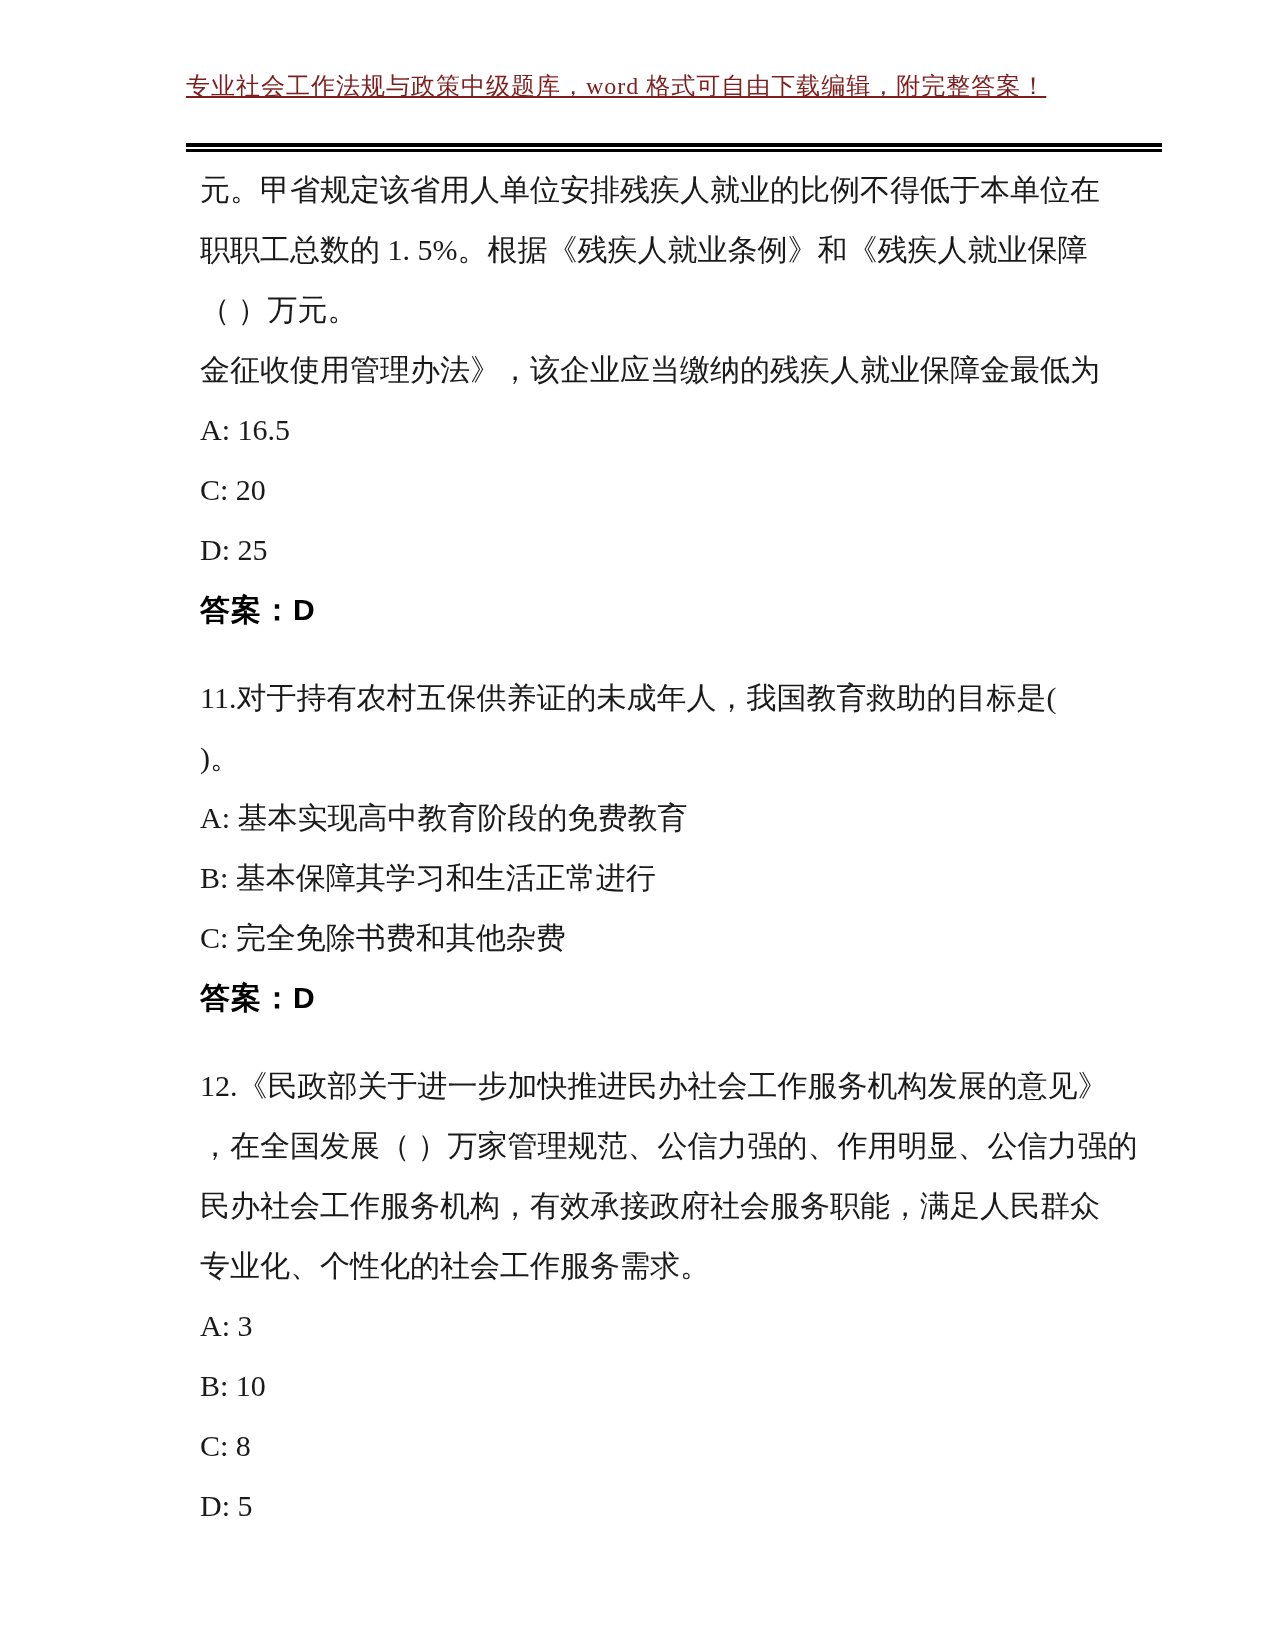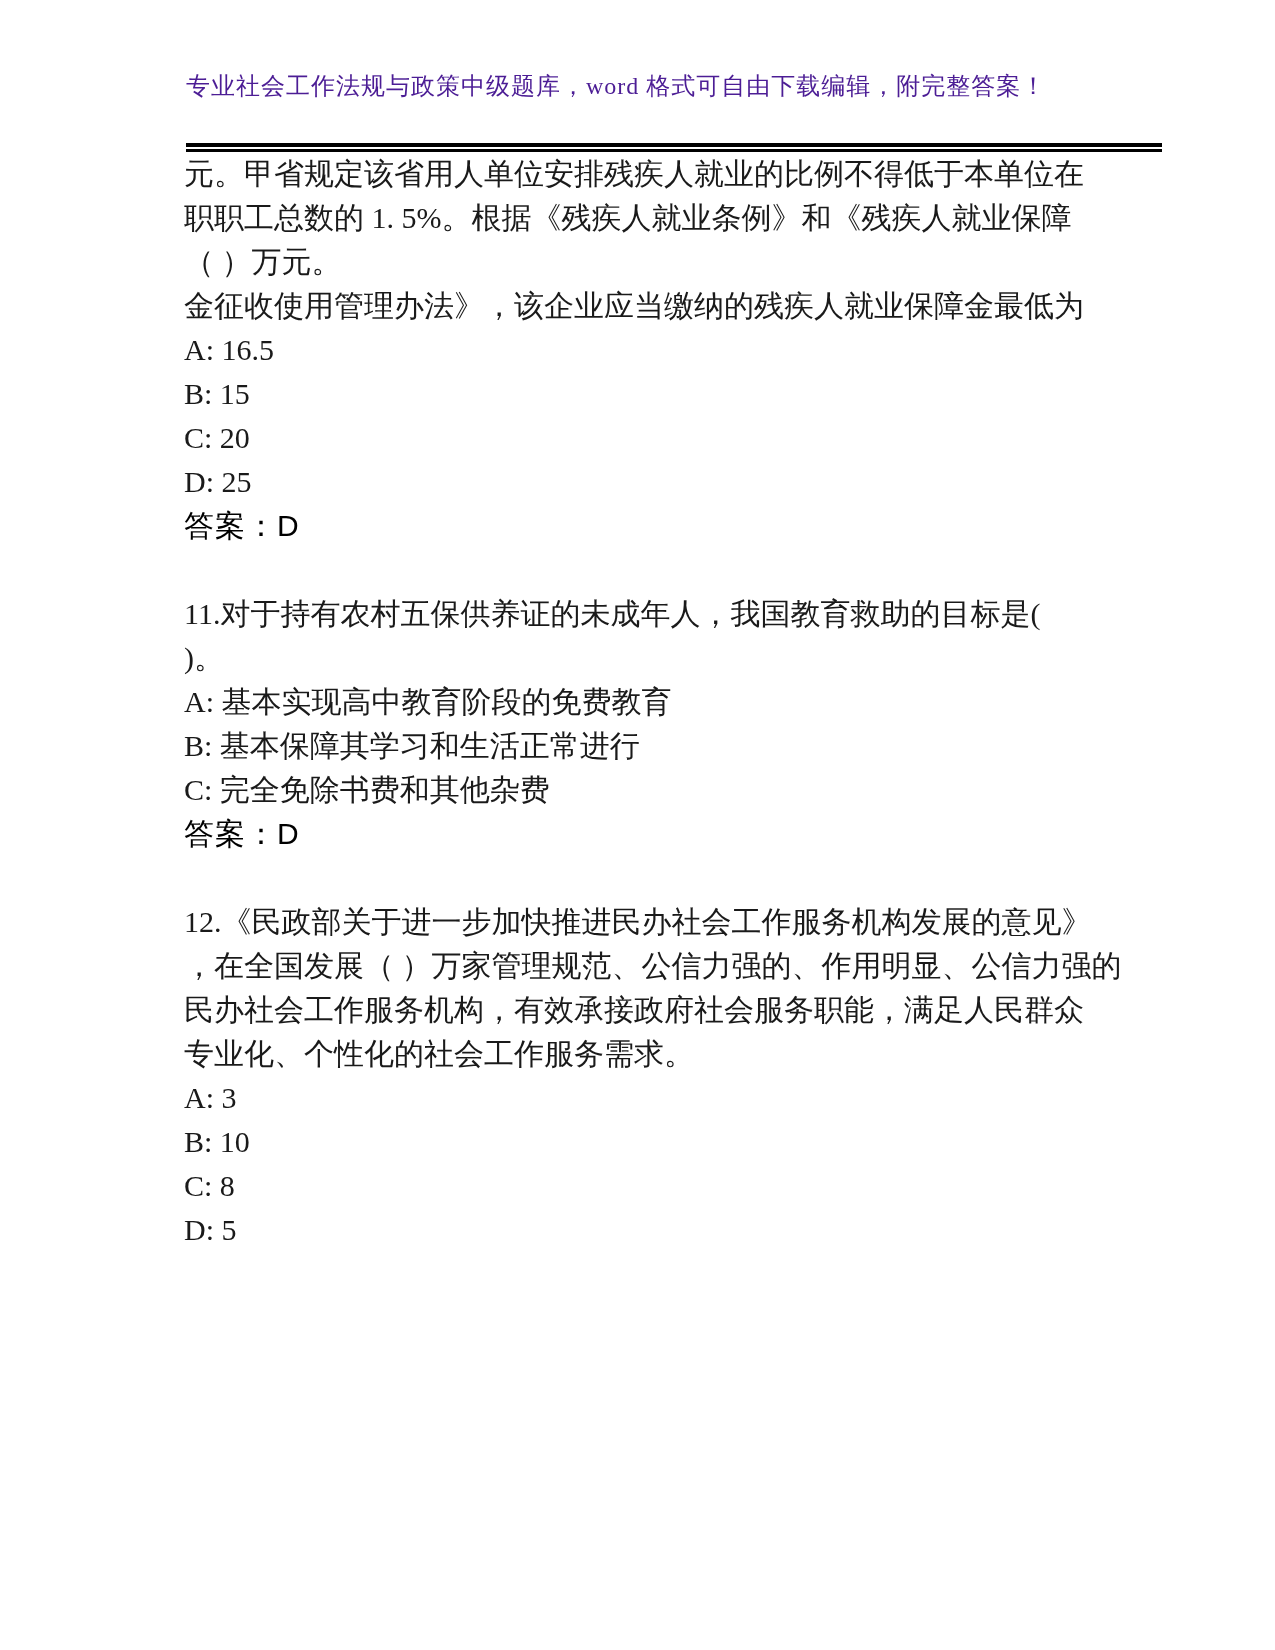--- a/index.html
+++ b/index.html
@@ -20,53 +20,54 @@
     position: absolute;
     left: 186px;
     top: 70px;
     width: 976px;
   }
   .header-title {
     font-size: 24px;
     line-height: 32px;
     letter-spacing: 1px;
     white-space: pre;
-    color: #4c1d95;
+    color: #7f1d1d;
+    text-decoration: underline;
   }
   .header-divider {
     position: absolute;
     left: 186px;
     top: 143px;
     width: 976px;
     height: 2px;
     border-top: 4px solid #000000;
     border-bottom: 3px solid #000000;
   }
   .document-body {
     position: absolute;
     left: 184px;
     top: 152px;
     width: 990px;
   }
   .question-block + .question-block {
     margin-top: 44px; 
   }
   .document-body p {
-    margin: 0;
+    margin: 16px;
     font-size: 30px;
     line-height: 44px;
     white-space: pre;
   }
   .stem-line, .option-line {
     font-weight: 400;
     color: #1a1a1a;
   }
   .answer-line {
     font-family: "Liberation Sans", "DejaVu Sans", sans-serif;
-    font-weight: 400;
+    font-weight: 700;
     color: #000000;
     letter-spacing: 1px;
   }
 </style>
 </head>
 <body>
 
 <div class="page">
 
   <div class="page-header">
@@ -76,21 +77,20 @@
   <div class="header-divider"></div>
 
   <div class="document-body">
 
     <div class="question-block">
       <p class="stem-line">元。甲省规定该省用人单位安排残疾人就业的比例不得低于本单位在</p>
       <p class="stem-line">职职工总数的 1. 5%。根据《残疾人就业条例》和《残疾人就业保障</p>
       <p class="stem-line">（ ）万元。</p>
       <p class="stem-line">金征收使用管理办法》，该企业应当缴纳的残疾人就业保障金最低为</p>
       <p class="option-line">A: 16.5</p>
-      <p class="option-line">B: 15</p>
       <p class="option-line">C: 20</p>
       <p class="option-line">D: 25</p>
       <p class="answer-line">答案：D</p>
     </div>
 
     <div class="question-block">
       <p class="stem-line">11.对于持有农村五保供养证的未成年人，我国教育救助的目标是(</p>
       <p class="stem-line">)。</p>
       <p class="option-line">A: 基本实现高中教育阶段的免费教育</p>
       <p class="option-line">B: 基本保障其学习和生活正常进行</p>

